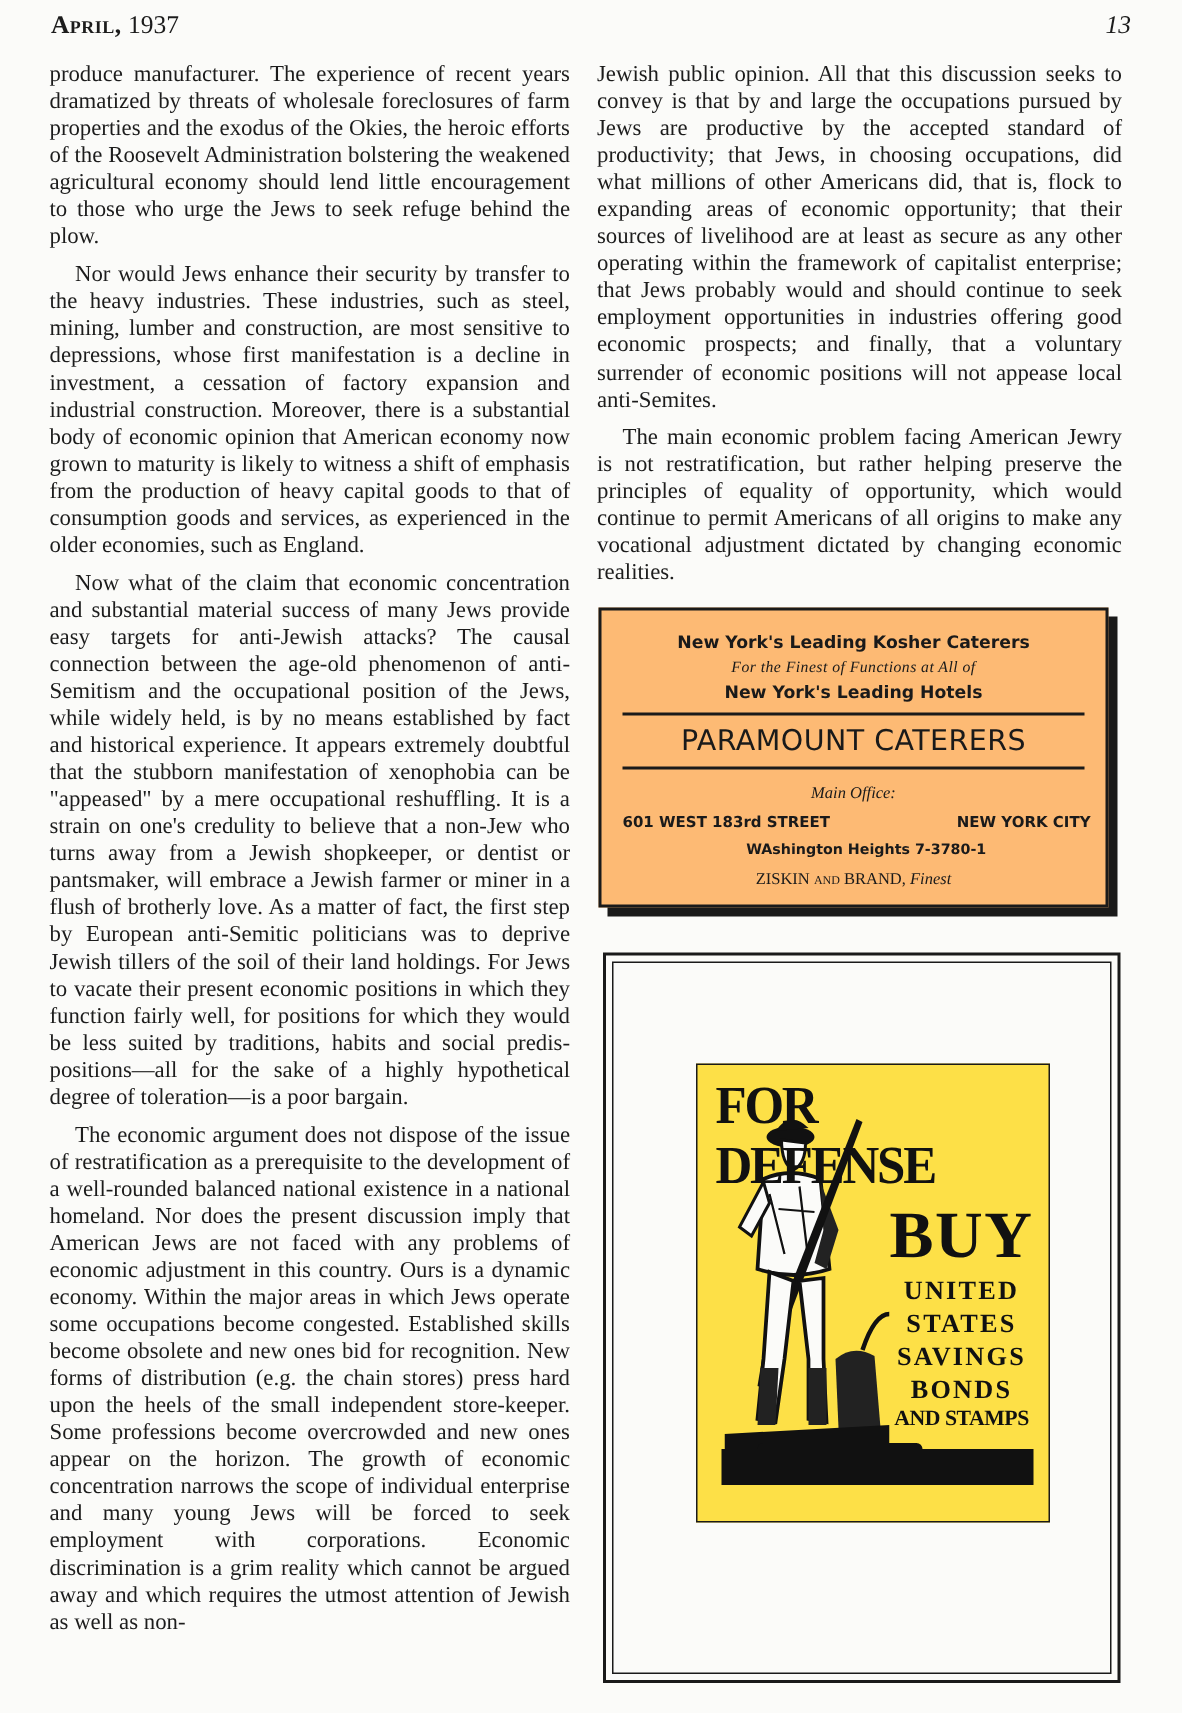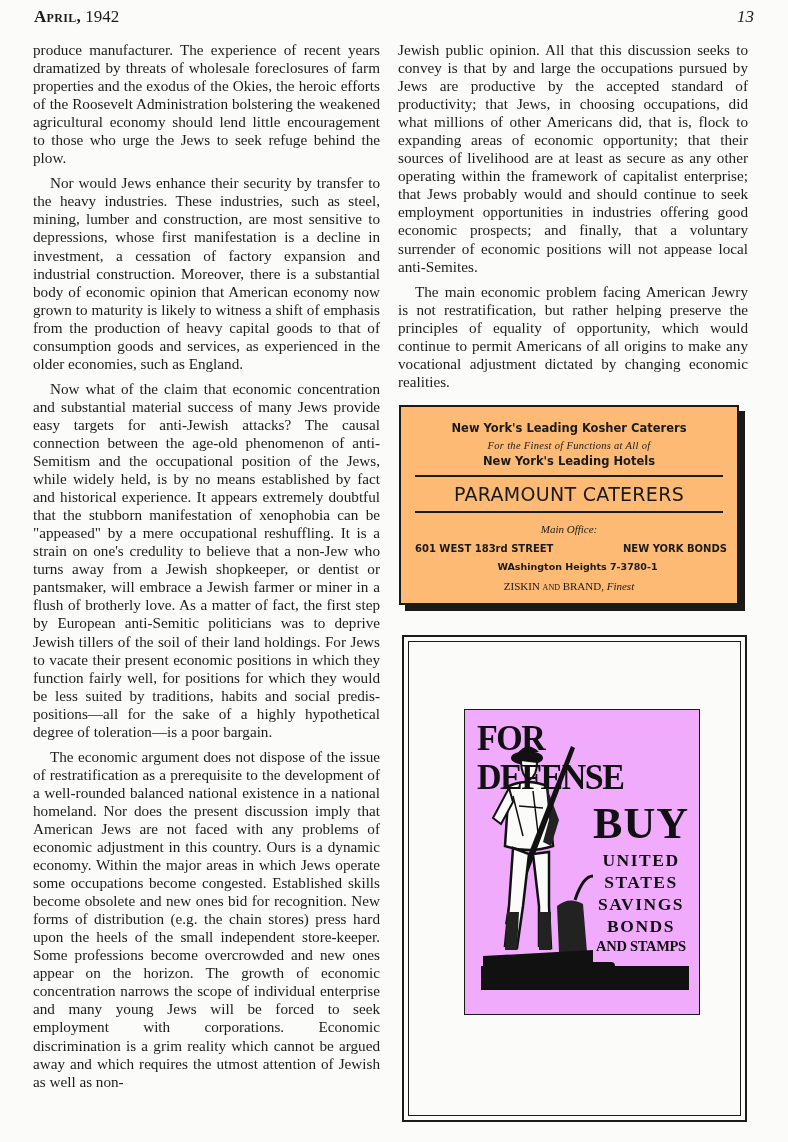--- a/index.html
+++ b/index.html
@@ -52,21 +52,21 @@
   .ad-bonds {
     position: absolute; left: 402px; top: 635px; width: 345px; height: 487px;
     border: 2px solid #1a1a1a; box-sizing: border-box;
   }
   .ad-bonds::before {
     content: ""; position: absolute; left: 4px; top: 4px; right: 4px; bottom: 4px;
     border: 1.5px solid #1a1a1a;
   }
   .poster {
     position: absolute; left: 60px; top: 72px; width: 234px; height: 304px;
-    border: 1.5px solid #1a1a1a; background: #f0abfc;
+    border: 1.5px solid #1a1a1a; background: #fde047;
   }
   .poster .headline {
     position: absolute; left: 12px; top: 10px; width: 212px;
     font-family: "Liberation Serif", "DejaVu Serif", serif;
     font-size: 34px; font-weight: bold; letter-spacing: -1.5px; color: #111;
     transform: scaleY(1.05);
   }
   .poster .buy {
     position: absolute; left: 124px; top: 88px; width: 104px; text-align: center;
     font-family: "Liberation Serif", serif; font-size: 44px; font-weight: bold; color: #111; letter-spacing: 1px;
@@ -87,21 +87,21 @@
     position: absolute; left: 40px; top: 252px; width: 110px; height: 8px; background: #111; border-radius: 4px 4px 0 0;
   }
   .poster .figure { position: absolute; left: 18px; top: 26px; width: 110px; height: 232px; }
 </style>
 </head>
 <body>
 
 <div class="running-head">
   <div class="date">
     <span class="sc">April,</span>
-    <span>1942</span>
+    <span>1937</span>
   </div>
   <div class="page-num">13</div>
 </div>
 
 <div class="col col-left">
   <p class="cont">produce manufacturer. The experience of recent years dramatized by threats of wholesale foreclosures of farm properties and the exodus of the Okies, the heroic efforts of the Roosevelt Administration bolster­ing the weakened agricultural economy should lend little encouragement to those who urge the Jews to seek refuge behind the plow.</p>
   <p>Nor would Jews enhance their security by transfer to the heavy industries. These industries, such as steel, mining, lumber and construction, are most sensitive to depressions, whose first manifestation is a decline in investment, a cessation of factory ex­pansion and industrial construction. Moreover, there is a substantial body of economic opinion that Amer­ican economy now grown to maturity is likely to witness a shift of emphasis from the production of heavy capital goods to that of consumption goods and services, as experienced in the older economies, such as England.</p>
   <p>Now what of the claim that economic concentra­tion and substantial material success of many Jews provide easy targets for anti-Jewish attacks? The causal connection between the age-old phenomenon of anti-Semitism and the occupational position of the Jews, while widely held, is by no means established by fact and historical experience. It appears extreme­ly doubtful that the stubborn manifestation of xe­nophobia can be "appeased" by a mere occupational reshuffling. It is a strain on one's credulity to believe that a non-Jew who turns away from a Jewish shop­keeper, or dentist or pantsmaker, will embrace a Jew­ish farmer or miner in a flush of brotherly love. As a matter of fact, the first step by European anti-Semitic politicians was to deprive Jewish tillers of the soil of their land holdings. For Jews to vacate their present economic positions in which they func­tion fairly well, for positions for which they would be less suited by traditions, habits and social predis­positions—all for the sake of a highly hypothetical degree of toleration—is a poor bargain.</p>
   <p>The economic argument does not dispose of the issue of restratification as a prerequisite to the develop­ment of a well-rounded balanced national existence in a national homeland. Nor does the present dis­cussion imply that American Jews are not faced with any problems of economic adjustment in this country. Ours is a dynamic economy. Within the major areas in which Jews operate some occupations become congested. Established skills become obsolete and new ones bid for recognition. New forms of distribu­tion (e.g. the chain stores) press hard upon the heels of the small independent store-keeper. Some profes­sions become overcrowded and new ones appear on the horizon. The growth of economic concentration narrows the scope of individual enterprise and many young Jews will be forced to seek employment with corporations. Economic discrimination is a grim reality which cannot be argued away and which re­quires the utmost attention of Jewish as well as non-</p>
 </div>
@@ -114,21 +114,21 @@
 <div class="ad-caterers">
   <div class="line1">New York's Leading Kosher Caterers</div>
   <div class="line2">For the Finest of Functions at All of</div>
   <div class="line3">New York's Leading Hotels</div>
   <div class="rule"></div>
   <div class="brand">PARAMOUNT CATERERS</div>
   <div class="rule2"></div>
   <div class="office">Main Office:</div>
   <div class="addr-row">
     <span>601 WEST 183rd STREET</span>
-    <span>NEW YORK BONDS</span>
+    <span>NEW YORK CITY</span>
   </div>
   <div class="phone">WAshington Heights 7-3780-1</div>
   <div class="hosts">
     <span class="sc">ZISKIN and BRAND,</span>
     <em>Finest</em>
   </div>
 </div>
 
 <div class="ad-bonds">
   <div class="poster">

